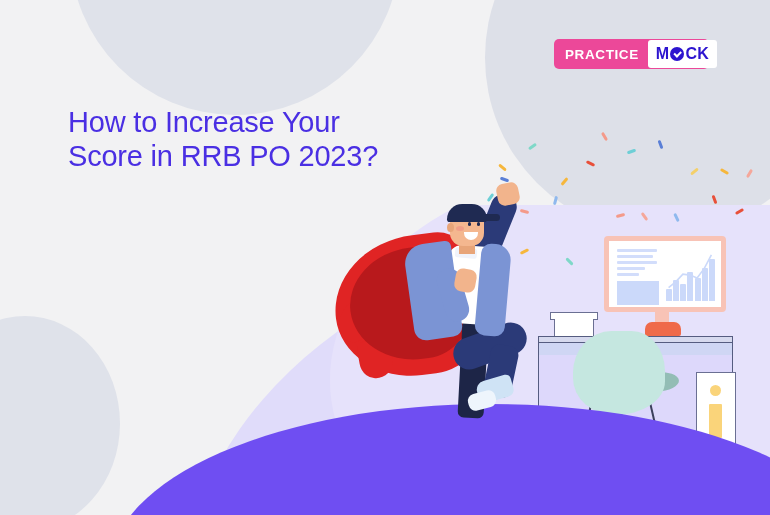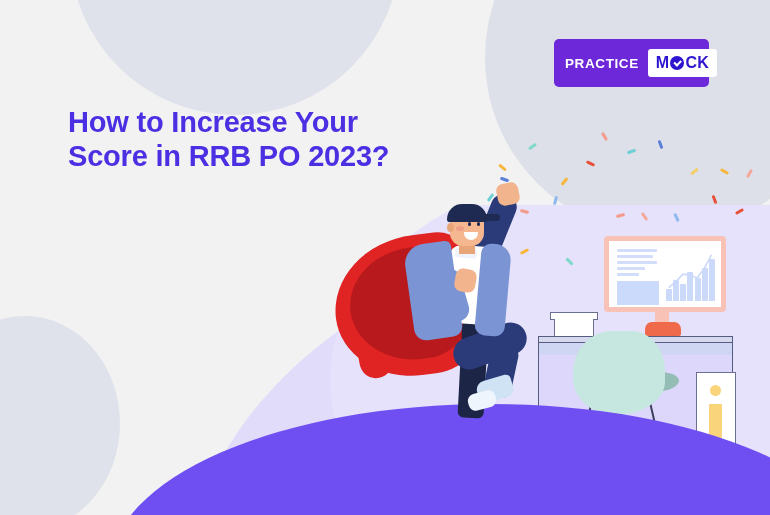--- a/index.html
+++ b/index.html
@@ -17,33 +17,33 @@
   .circle-tr{left:485px;top:-120px;width:355px;height:355px;border-radius:50%;background:#dde0e8;}
 
   .lav-wrap{left:0;top:205px;width:770px;height:310px;overflow:hidden;}
   .lav{position:absolute;left:175px;top:30px;width:900px;height:560px;border-radius:50% 50% 0 0 / 62% 62% 0 0;background:#e0dcfa;transform:rotate(-6deg);}
   .lav2{position:absolute;left:330px;top:-40px;width:620px;height:430px;border-radius:50%;background:#e6e2fb;}
 
   .ground-wrap{left:0;top:380px;width:770px;height:135px;overflow:hidden;}
   .ground{position:absolute;left:110px;top:24px;width:760px;height:330px;border-radius:50%;background:#6f4ef2;}
 
   
-  .logo{left:554px;top:39px;width:155px;height:48px;background:#6d28d9;border-radius:5px;
+  .logo{left:554px;top:39px;width:155px;height:30px;background:#ec4899;border-radius:5px;
         display:flex;align-items:center;padding:0 0 0 0;box-sizing:border-box;}
   .logo-practice{color:#ffffff;font-size:13.5px;font-weight:700;letter-spacing:.6px;
         padding:0 9px 0 11px;}
   .logo-mockbox{background:#ffffff;border-radius:3px;margin:3px 3px 3px 0;height:28px;
         display:flex;align-items:center;padding:0 8px;}
   .logo-mock{color:#2d14cf;font-size:16px;font-weight:800;letter-spacing:.3px;display:flex;align-items:center;}
   .mock-o{display:inline-block;width:14px;height:14px;border-radius:50%;background:#2d14cf;position:relative;margin:0 1px;}
   .mock-o:after{content:"";position:absolute;left:3.6px;top:4px;width:5px;height:2.6px;
         border-left:2px solid #fff;border-bottom:2px solid #fff;transform:rotate(-45deg);}
 
   
-  .headline{left:68px;top:105px;width:330px;color:#4a2fe3;font-size:29px;font-weight:700;
+  .headline{left:68px;top:105px;width:330px;color:#4a2fe3;font-size:29px;font-weight:400;
         line-height:34px;letter-spacing:-.2px;}
 
   
   .monitor-frame{left:604px;top:236px;width:122px;height:76px;background:#f8c3b6;border-radius:4px;}
   .monitor-screen{left:609px;top:241px;width:112px;height:66px;background:#ffffff;}
   .scr-line{background:#d2ddfb;height:3px;border-radius:1px;}
   .scr-block{background:#cbd9fa;}
   .bar{position:absolute;bottom:0;background:#cbd9fa;width:6px;border-radius:1px 1px 0 0;}
   .monitor-neck{left:655px;top:311px;width:14px;height:16px;background:#f8c3b6;}
   .monitor-base{left:645px;top:322px;width:36px;height:14px;background:#ef6a4a;border-radius:7px 7px 2px 2px;}

